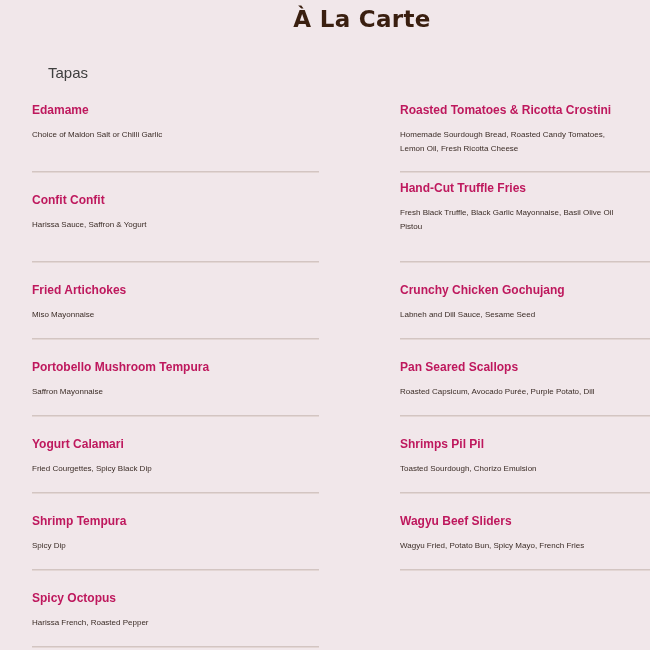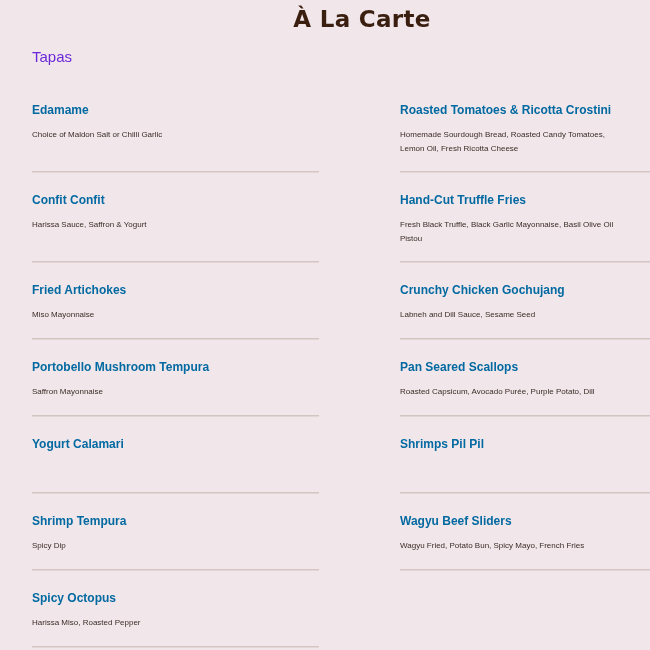--- a/index.html
+++ b/index.html
@@ -13,29 +13,29 @@
     .title {
       position:absolute; left:0; top:6px; width:724px;
       text-align:center;
       font-family:"DejaVu Sans", sans-serif;
       font-weight:bold; font-size:23px; letter-spacing:0.3px;
       color:#3a1f10;
       margin:0;
     }
     .section {
       position:absolute; left:32px; top:48px;
-      font-size:15px; font-weight:normal; color:#6d28d9;
-      margin:0;
+      font-size:15px; font-weight:normal; color:#404040;
+      margin:16px;
     }
     .col { position:absolute; top:0; }
     .col.left { left:32px; width:287px; }
     .col.right { left:400px; width:250px; }
     .item { position:absolute; left:0; right:0; }
     .item-name {
-      font-size:12px; font-weight:bold; color:#0369a1;
+      font-size:12px; font-weight:bold; color:#be185d;
       margin:0; line-height:16px; white-space:nowrap;
     }
     .item-desc {
       font-size:8px; color:#3b2c26; margin:10px 0 0 0; line-height:14px;
     }
     .divider {
       position:absolute; left:0; right:0; height:1px;
       background:#d3c5c2; border-bottom:1px solid #e3d6d4;
     }
   </style>
@@ -65,63 +65,65 @@
   <div class="divider" style="top:338px"></div>
 
   <div class="item" style="top:359px">
     <p class="item-name">Portobello Mushroom Tempura</p>
     <p class="item-desc">Saffron Mayonnaise</p>
   </div>
   <div class="divider" style="top:415px"></div>
 
   <div class="item" style="top:436px">
     <p class="item-name">Yogurt Calamari</p>
+    <p class="item-desc">Fried Courgettes, Spicy Black Dip</p>
   </div>
   <div class="divider" style="top:492px"></div>
 
   <div class="item" style="top:513px">
     <p class="item-name">Shrimp Tempura</p>
     <p class="item-desc">Spicy Dip</p>
   </div>
   <div class="divider" style="top:569px"></div>
 
   <div class="item" style="top:590px">
     <p class="item-name">Spicy Octopus</p>
-    <p class="item-desc">Harissa Miso, Roasted Pepper</p>
+    <p class="item-desc">Harissa French, Roasted Pepper</p>
   </div>
   <div class="divider" style="top:646px"></div>
 </div>
 
 <div class="col right">
   <div class="item" style="top:102px">
     <p class="item-name">Roasted Tomatoes &amp; Ricotta Crostini</p>
     <p class="item-desc" style="width:215px">Homemade Sourdough Bread, Roasted Candy Tomatoes, Lemon Oil, Fresh Ricotta Cheese</p>
   </div>
   <div class="divider" style="top:171px"></div>
 
-  <div class="item" style="top:192px">
+  <div class="item" style="top:180px">
     <p class="item-name">Hand-Cut Truffle Fries</p>
     <p class="item-desc" style="width:225px">Fresh Black Truffle, Black Garlic Mayonnaise, Basil Olive Oil Pistou</p>
   </div>
   <div class="divider" style="top:261px"></div>
 
   <div class="item" style="top:282px">
     <p class="item-name">Crunchy Chicken Gochujang</p>
     <p class="item-desc">Labneh and Dill Sauce, Sesame Seed</p>
   </div>
   <div class="divider" style="top:338px"></div>
 
   <div class="item" style="top:359px">
     <p class="item-name">Pan Seared Scallops</p>
     <p class="item-desc">Roasted Capsicum, Avocado Purée, Purple Potato, Dill</p>
   </div>
   <div class="divider" style="top:415px"></div>
 
   <div class="item" style="top:436px">
     <p class="item-name">Shrimps Pil Pil</p>
+    <p class="item-desc">Toasted Sourdough, Chorizo Emulsion</p>
   </div>
   <div class="divider" style="top:492px"></div>
 
   <div class="item" style="top:513px">
     <p class="item-name">Wagyu Beef Sliders</p>
     <p class="item-desc">Wagyu Fried, Potato Bun, Spicy Mayo, French Fries</p>
   </div>
   <div class="divider" style="top:569px"></div>
 </div>
 

